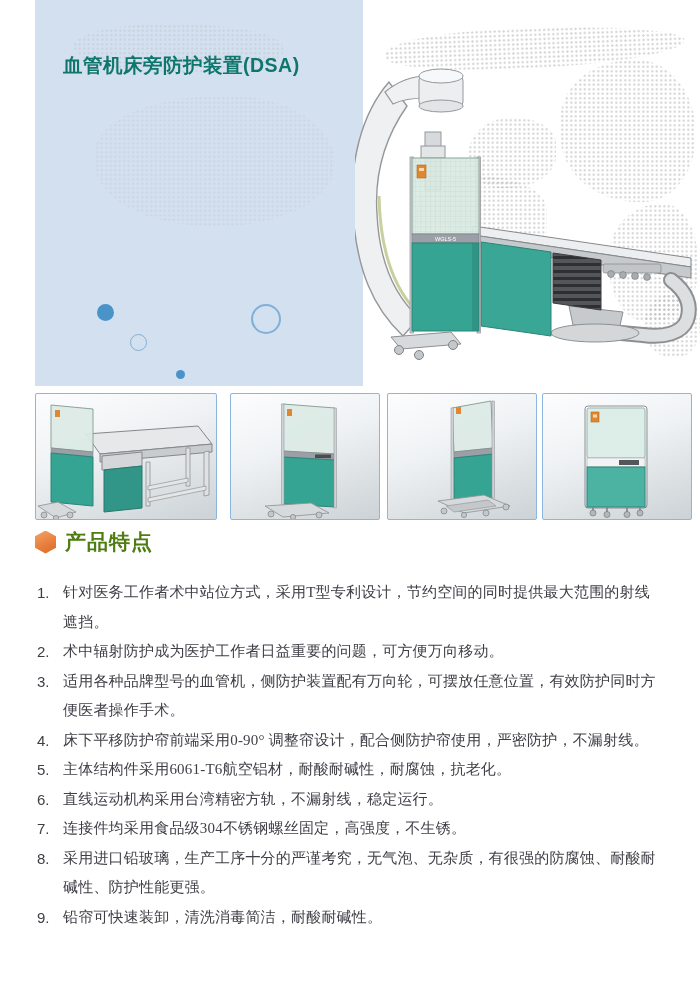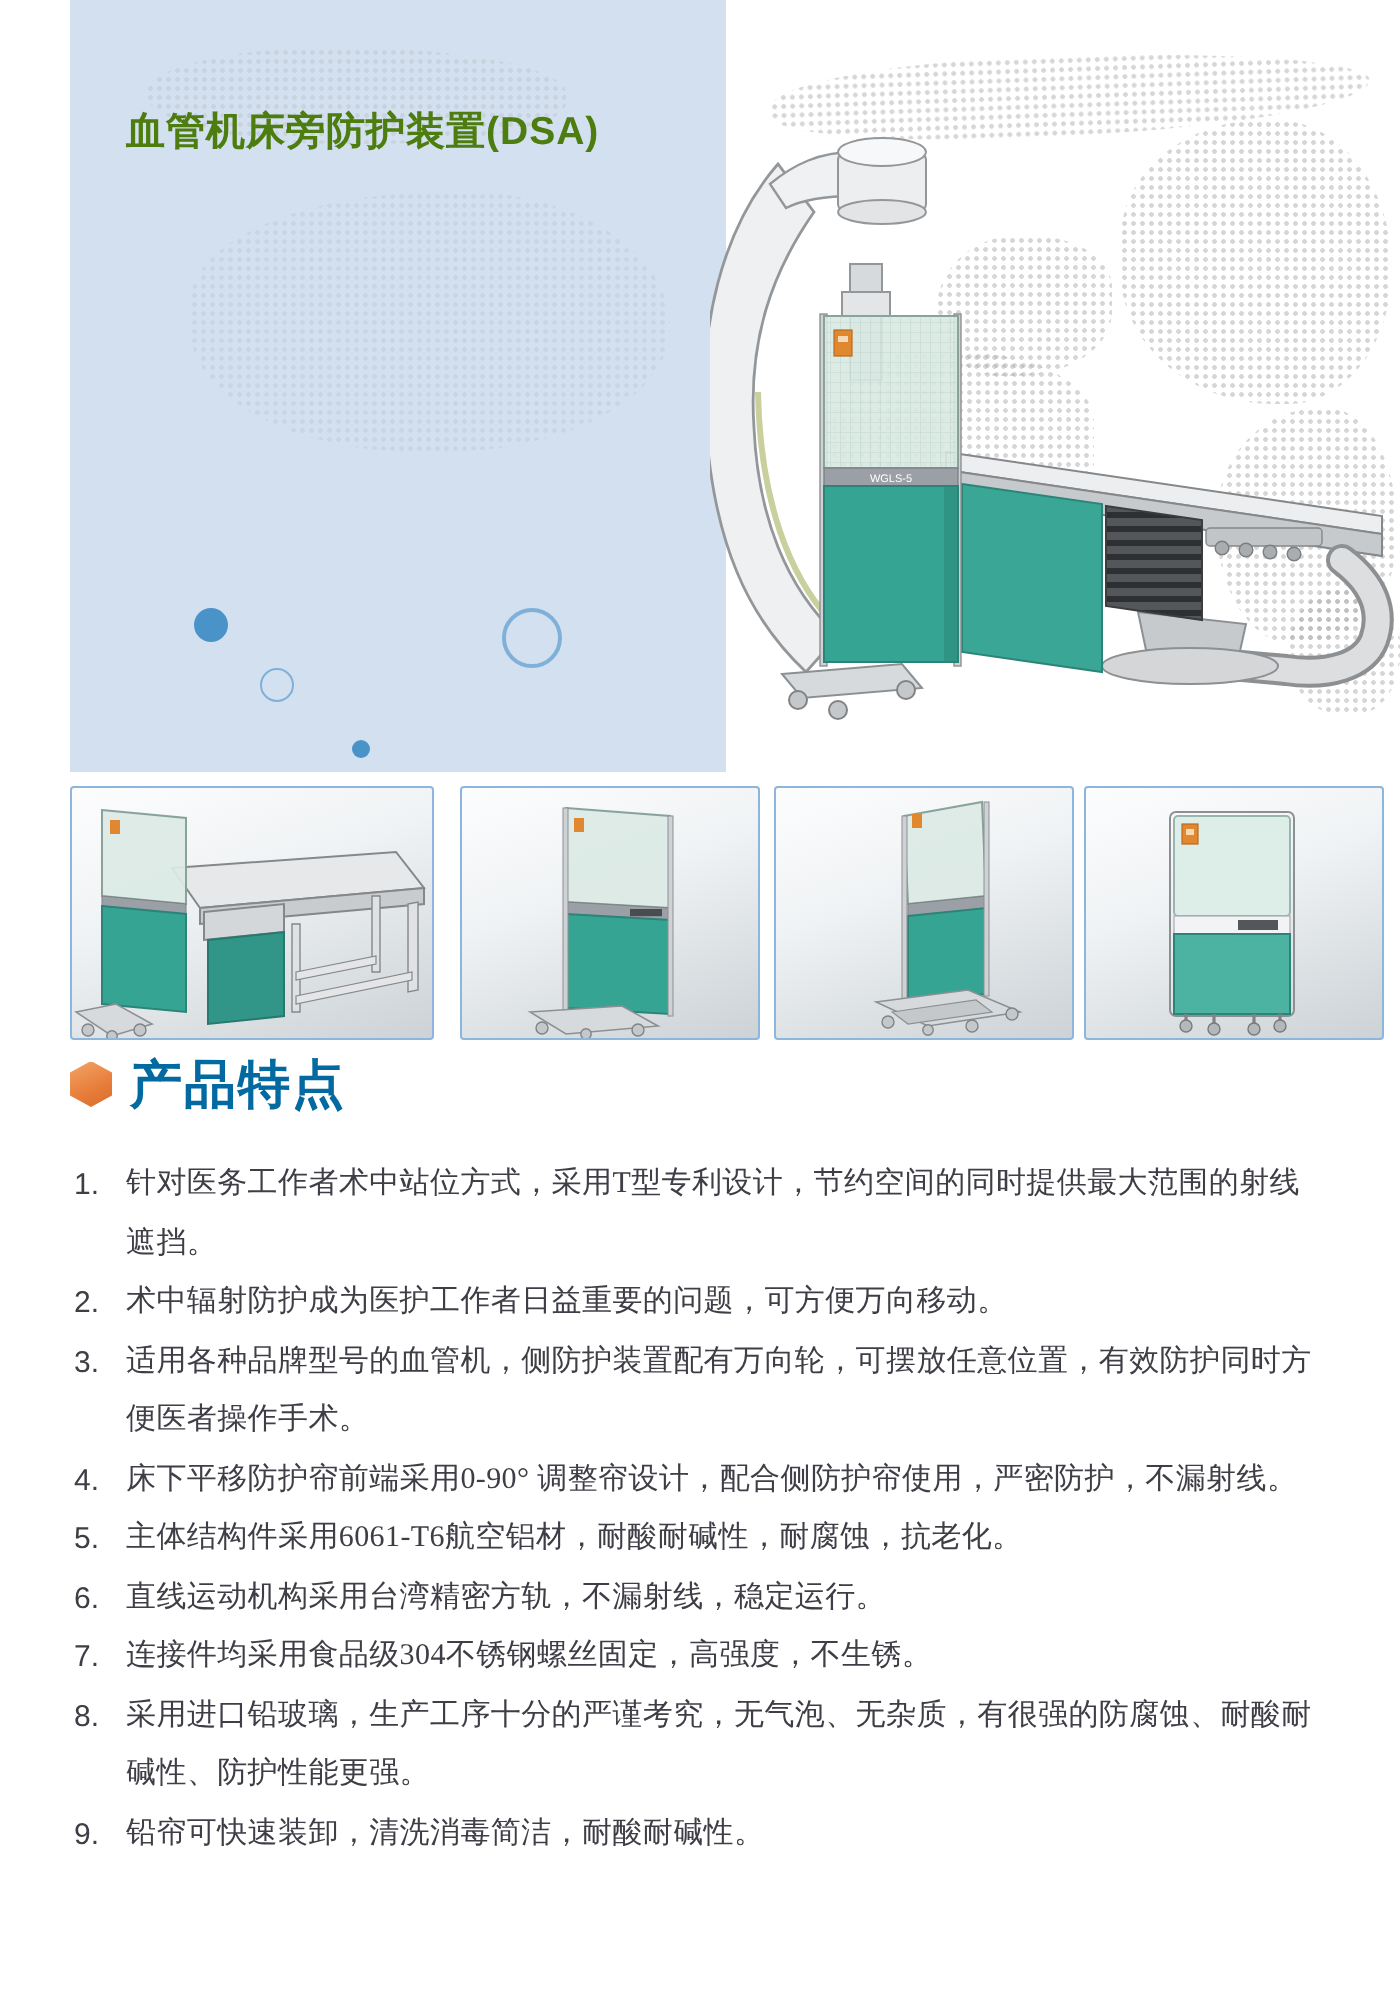--- a/index.html
+++ b/index.html
@@ -18,21 +18,21 @@
     background-size:4.5px 4.5px;
     opacity:.5;pointer-events:none;
   }
   
   .intro-panel{
     position:absolute;left:35px;top:0;width:328px;height:386px;
     background:#d3e0ef;
   }
   .intro-title{
     position:absolute;left:28px;right:24px;top:52px;
-    font-size:19.5px;font-weight:bold;color:#4d7c0f;
+    font-size:19.5px;font-weight:bold;color:#0f766e;
     letter-spacing:.5px;white-space:nowrap;
   }
   .intro-paragraph{
     position:absolute;left:28px;right:26px;top:104px;
     font-size:15px;line-height:29px;color:#3c3c44;
     text-align:justify;text-indent:2em;letter-spacing:.3px;
   }
   .deco-circle{position:absolute;border-radius:50%;}
   .dc1{left:62px;top:304px;width:17px;height:17px;background:#4a93c9;}
   .dc2{left:216px;top:304px;width:26px;height:26px;border:2px solid #7fb0d8;}
@@ -56,21 +56,21 @@
   .features-heading{
     position:absolute;left:35px;top:527px;height:30px;
     display:flex;align-items:center;
   }
   .hex-icon{
     width:21px;height:23px;flex:none;margin-right:9px;
     background:linear-gradient(155deg,#f2a468 0%,#e87f3c 55%,#d96a28 100%);
     clip-path:polygon(50% 0%,100% 25%,100% 75%,50% 100%,0% 75%,0% 25%);
   }
   .features-heading .txt{
-    font-size:26px;font-weight:bold;color:#0369a1;letter-spacing:1px;
+    font-size:21px;font-weight:bold;color:#4d7c0f;letter-spacing:1px;
   }
   .features-list{
     position:absolute;left:37px;top:578px;width:622px;
     font-size:15px;line-height:29.5px;color:#3e3e46;
   }
   .feat{display:flex;}
   .feat .num{width:26px;flex:none;}
   .feat .txt{flex:1;letter-spacing:.2px;font-family:Liberation Serif, serif;}
 </style>
 </head>

